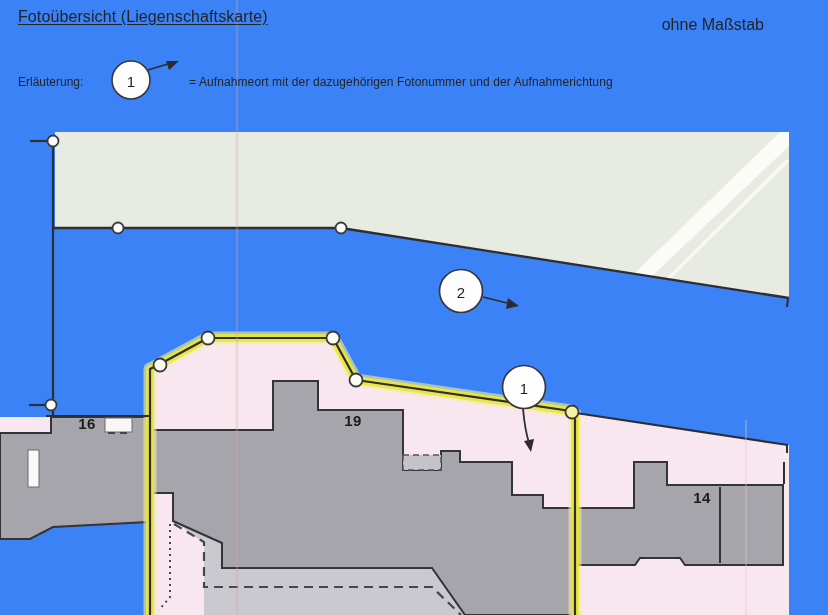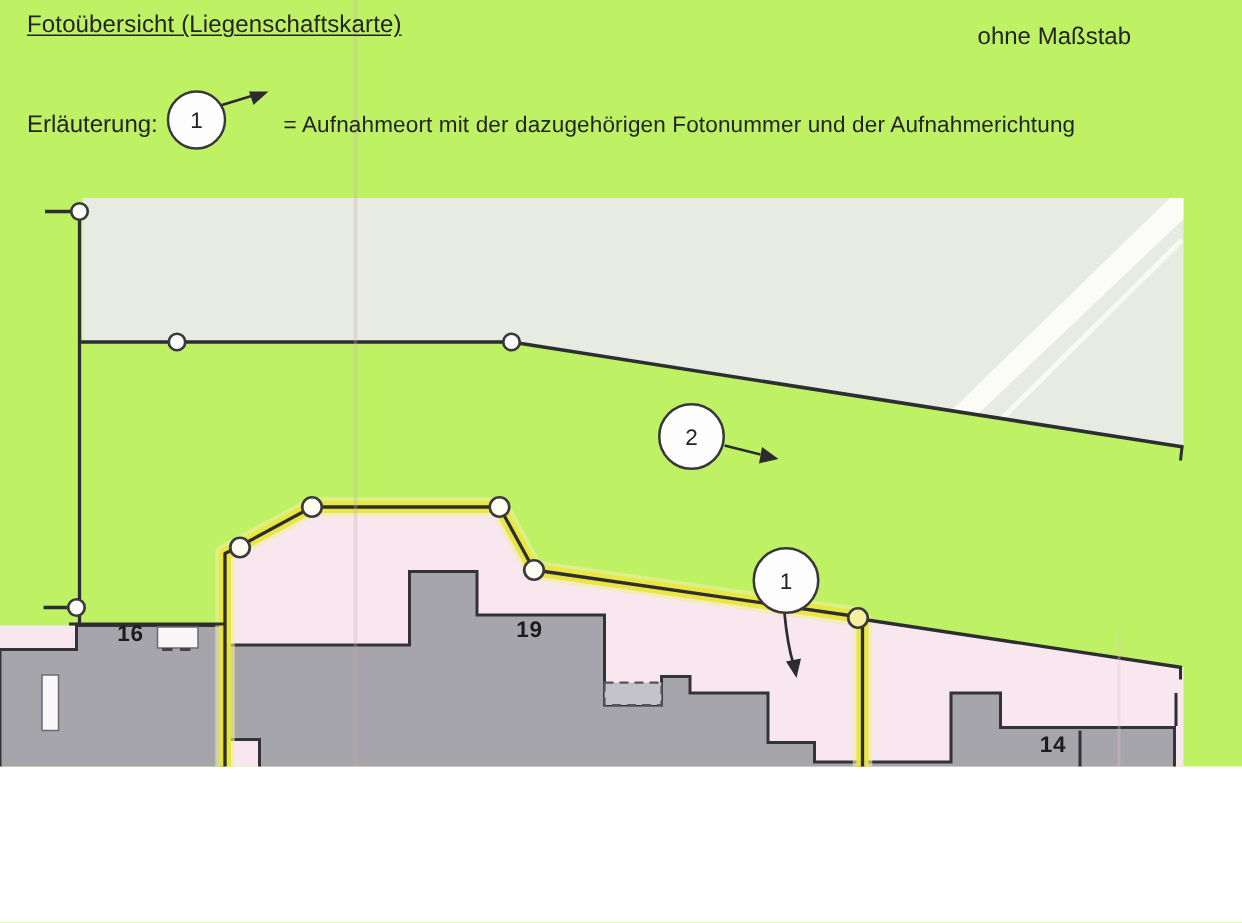--- a/index.html
+++ b/index.html
@@ -1,33 +1,33 @@
 <!DOCTYPE html>
 <html><head>
 <meta charset="utf-8">
 <style>
   html,body{margin:0;padding:0;}
   .page{
     position:relative;
-    width:828px;height:511px;
-    background:#bef264;
+    width:828px;height:615px;
+    background:#3b82f6;
     overflow:hidden;
     font-family:"Liberation Sans", sans-serif;
     color:#242424;
   }
   .map-svg{position:absolute;left:0;top:0;width:828px;height:615px;}
   .txt{position:absolute;white-space:nowrap;}
   .doc-title{
     left:18px;top:8px;font-size:16px;font-weight:400;
     text-decoration:underline;text-underline-offset:2px;letter-spacing:.1px;
   }
   .doc-subtitle{left:18px;top:28px;font-size:16px;letter-spacing:.1px;}
-  .scale-note{right:74px;top:16px;font-size:16px;text-align:right;}
-  .legend-label{left:18px;top:75px;font-size:16px;}
-  .legend-desc{left:189px;top:75px;font-size:15px;letter-spacing:.1px;}
+  .scale-note{right:64px;top:16px;font-size:16px;text-align:right;}
+  .legend-label{left:18px;top:75px;font-size:12px;}
+  .legend-desc{left:189px;top:75px;font-size:12px;letter-spacing:.1px;}
   .centered{
     transform:translate(-50%,-50%);
     font-size:15px;line-height:1;
   }
   .marker-num{font-weight:400;color:#232323;}
   .house-num{font-weight:600;color:#1c1c1c;letter-spacing:.5px;}
 </style>
 </head>
 <body>
 

